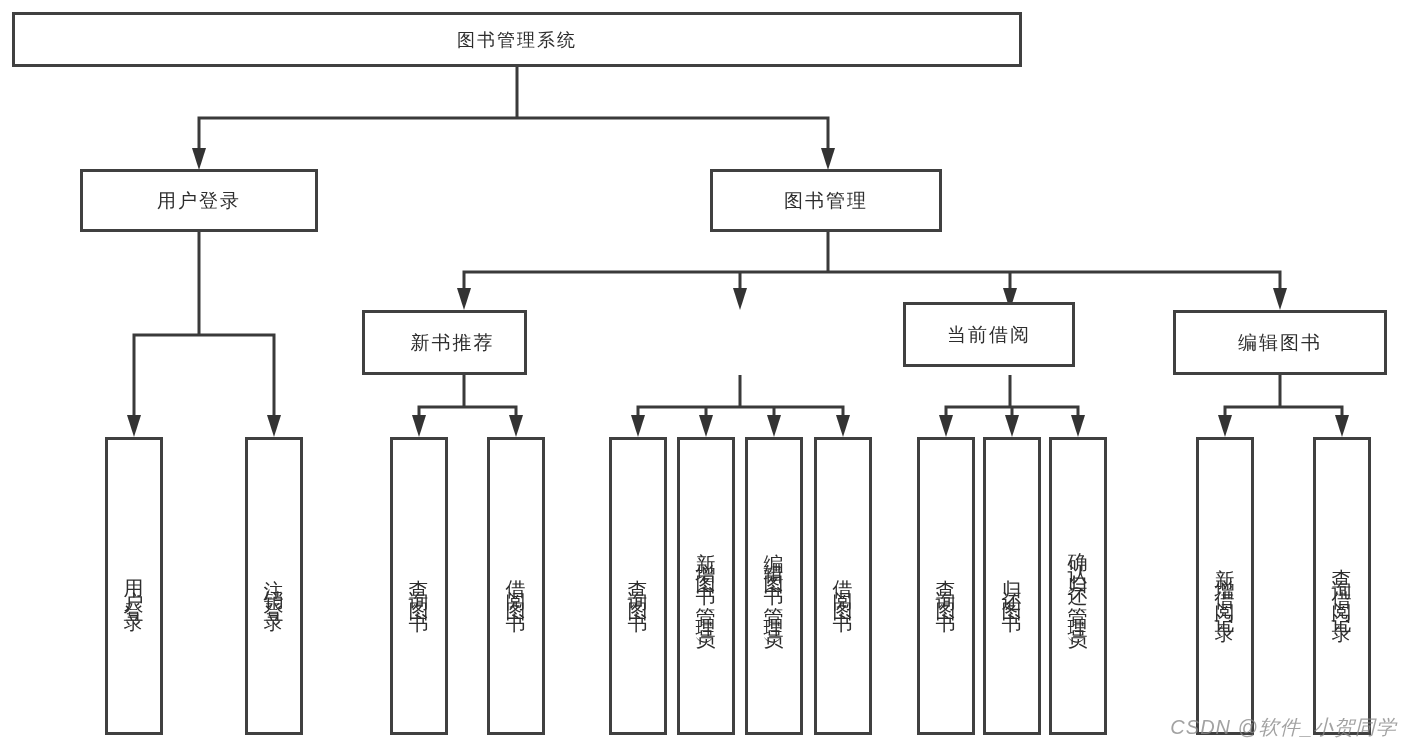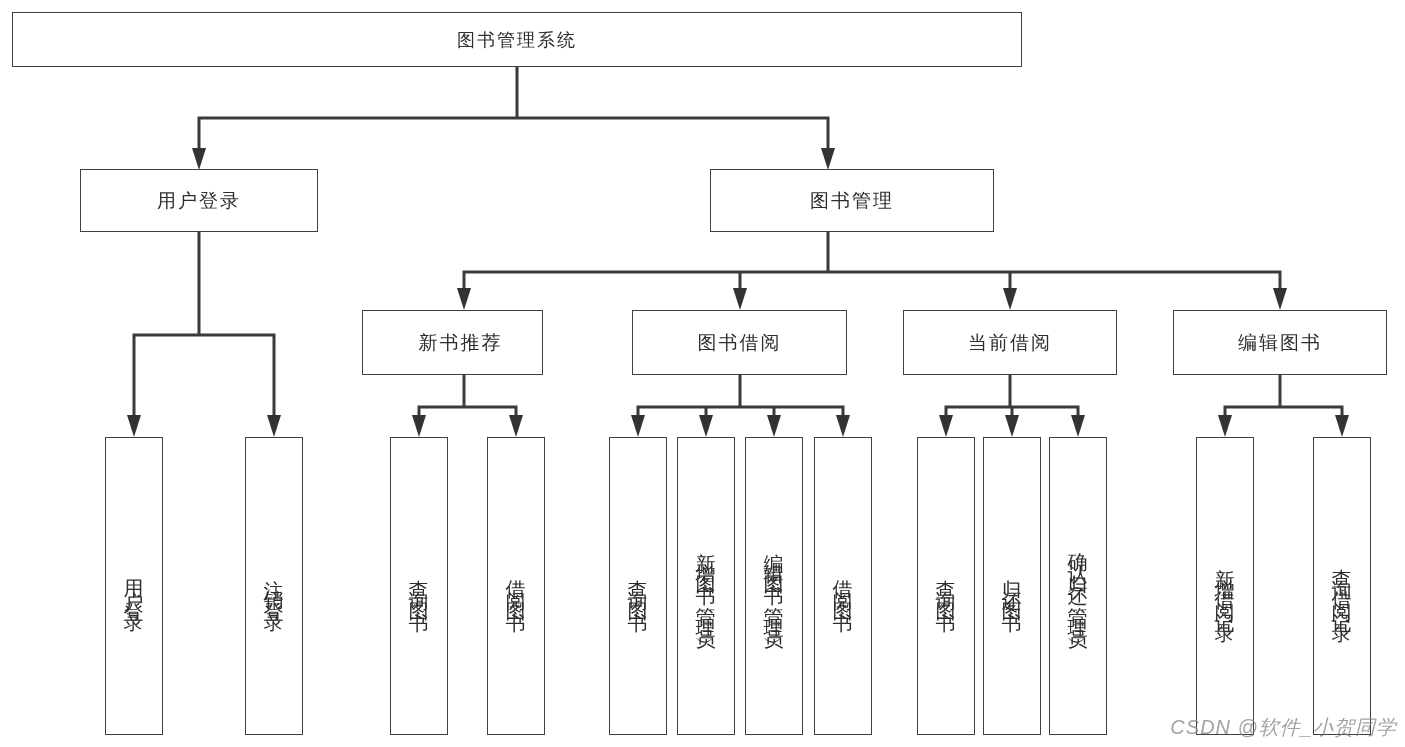--- a/index.html
+++ b/index.html
@@ -14,21 +14,21 @@
   }
   .connectors {
     position: absolute;
     left: 0; top: 0;
     width: 1405px; height: 747px;
   }
   .box {
     position: absolute;
     box-sizing: border-box;
     background: #ffffff;
-    border: 1px solid #404040;
+    border: 3px solid #404040;
     display: flex;
     align-items: center;
     justify-content: center;
     color: #2d2d2d;
     text-align: center;
   }
   .hlabel {
     font-size: 19px;
     letter-spacing: 2px;
     line-height: 1;
@@ -104,25 +104,24 @@
       <polygon points="1005,415 1019,415 1012,437"></polygon>
       <polygon points="1071,415 1085,415 1078,437"></polygon>
       <polygon points="1218,415 1232,415 1225,437"></polygon>
       <polygon points="1335,415 1349,415 1342,437"></polygon>
     </g>
   </svg>
 
   <div class="box rootlabel" style="left:12px; top:12px; width:1010px; height:55px;">图书管理系统</div>
 
   <div class="box hlabel" style="left:80px; top:169px; width:238px; height:63px;">用户登录</div>
-  <div class="box hlabel" style="left:710px; top:169px; width:284px; height:63px;font-family:Liberation Serif, serif;">图书管理</div>
+  <div class="box hlabel" style="left:710px; top:169px; width:232px; height:63px;font-family:Liberation Serif, serif;">图书管理</div>
 
-  <div class="box hlabel" style="left:362px; top:310px; width:181px; height:65px;padding-left:16px;">新书推荐</div>
-  <div class="box hlabel" style="left:632px; top:310px; width:215px; height:65px;">图书借阅</div>
-  <div class="box hlabel" style="left:903px; top:310px; width:214px; height:65px;">当前借阅</div>
+  <div class="box hlabel" style="left:362px; top:310px; width:165px; height:65px;padding-left:16px;">新书推荐</div>
+  <div class="box hlabel" style="left:903px; top:302px; width:172px; height:65px;">当前借阅</div>
   <div class="box hlabel" style="left:1173px; top:310px; width:214px; height:65px;">编辑图书</div>
 
   <div class="box leaf" style="left:105px; top:437px; width:58px; height:298px;">用户登录</div>
   <div class="box leaf" style="left:245px; top:437px; width:58px; height:298px;">注销登录</div>
 
   <div class="box leaf" style="left:390px; top:437px; width:58px; height:298px;">查询图书</div>
   <div class="box leaf" style="left:487px; top:437px; width:58px; height:298px;">借阅图书</div>
 
   <div class="box leaf" style="left:609px; top:437px; width:58px; height:298px;">查询图书</div>
   <div class="box leaf" style="left:677px; top:437px; width:58px; height:298px;">新增图书（管理员）</div>

